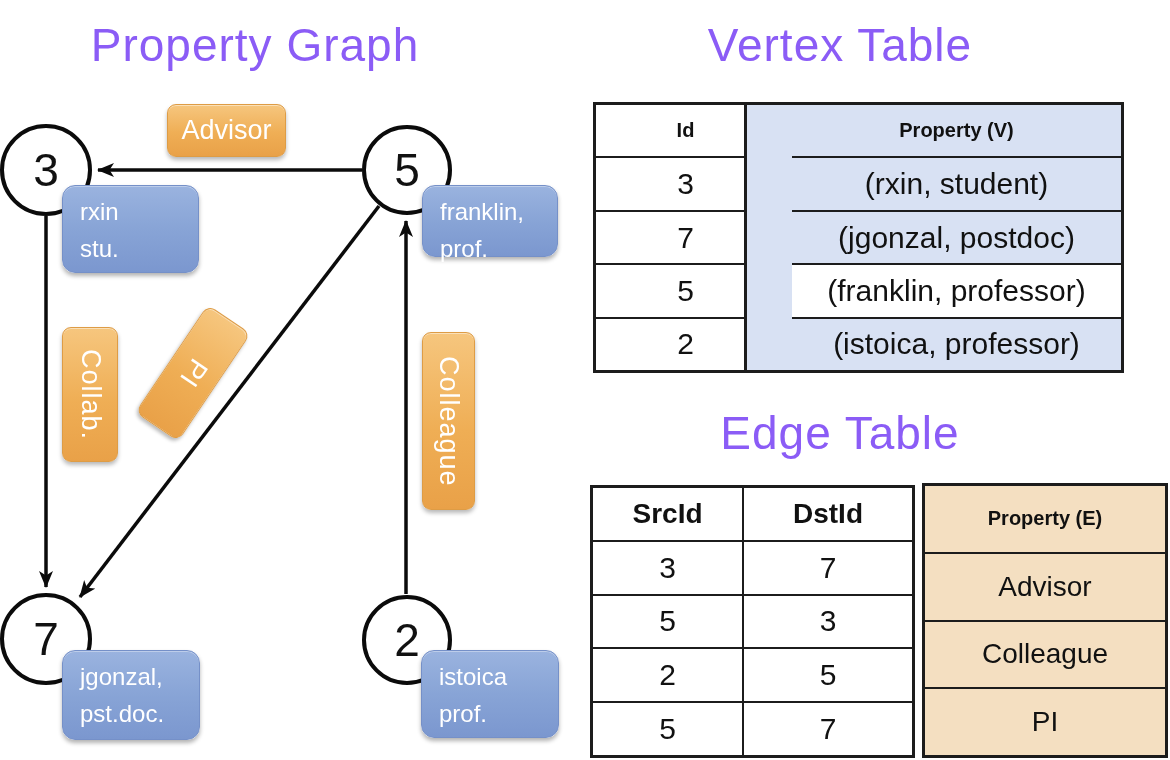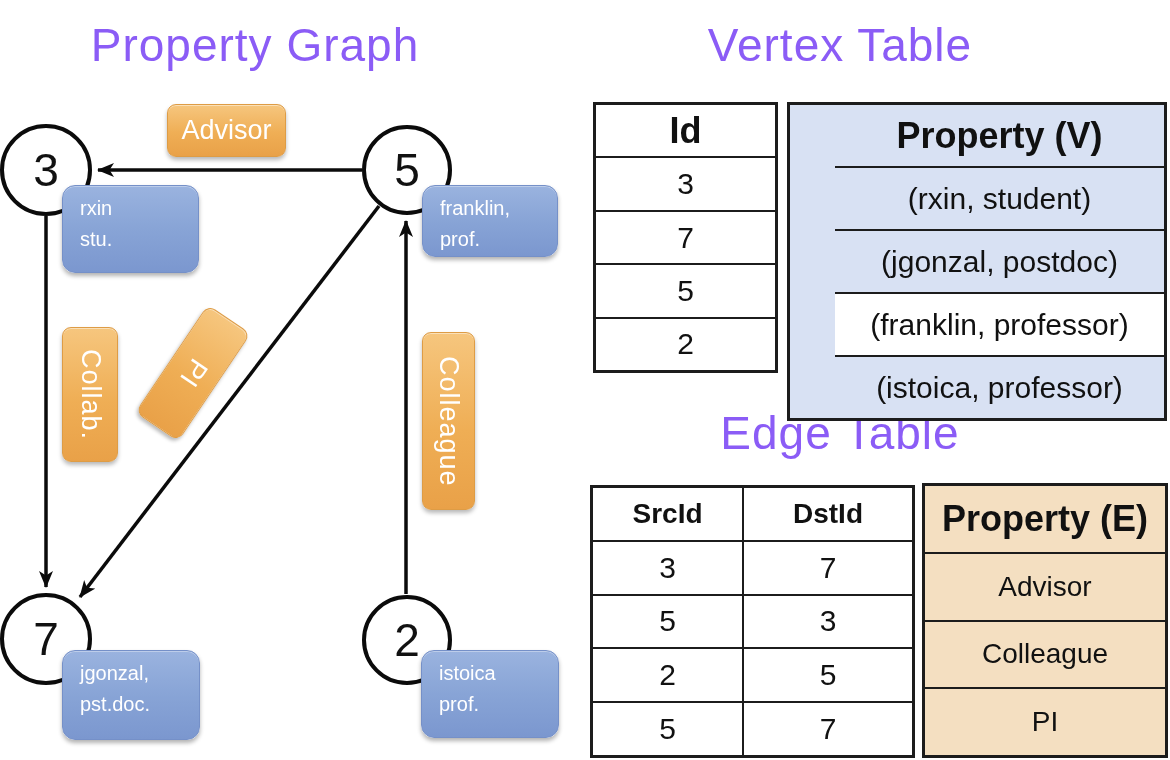--- a/index.html
+++ b/index.html
@@ -20,21 +20,21 @@
     font-size:46px;font-weight:400;color:#111;z-index:2;
   }
   
   .vbox{
     position:absolute;z-index:3;box-sizing:border-box;
     border-radius:13px;color:#ffffff;
     background:linear-gradient(180deg,#9ab3df 0%,#8aa5d7 45%,#7democ 100%);
     background:linear-gradient(180deg,#9ab3df 0%,#88a4d6 50%,#7b97cf 100%);
     border:1px solid #7590c8;
     box-shadow:0 3px 4px rgba(0,0,0,0.30), inset 0 1px 0 rgba(255,255,255,0.35);
-    font-size:20px;line-height:1.55;padding:7px 8px 6px 17px;
+    font-size:24px;line-height:1.55;padding:7px 8px 6px 17px;
   }
   
   .epill{
     position:absolute;z-index:3;box-sizing:border-box;
     border-radius:9px;color:#ffffff;
     background:linear-gradient(180deg,#f6c67e 0%,#efae55 55%,#e9a148 100%);
     border:1px solid #de9c45;
     box-shadow:0 3px 4px rgba(0,0,0,0.28), inset 0 1px 0 rgba(255,255,255,0.45);
     display:flex;align-items:center;justify-content:center;
     font-size:27px;
@@ -43,21 +43,21 @@
   
   .tbl{
     position:absolute;box-sizing:border-box;border:3px solid #1c1c1c;
     display:flex;flex-direction:column;background:#fff;z-index:1;
   }
   .tbl .trow{
     flex:1;display:flex;align-items:center;justify-content:center;
     border-top:2.5px solid #1c1c1c;font-size:30px;
   }
   .tbl .trow:first-child{border-top:none;}
-  .tbl .trow.hdr{font-weight:700;font-size:36px;text-align:right;}
+  .tbl .trow.hdr{font-weight:700;font-size:20px;text-align:right;}
   .twocol{position:absolute;display:flex;z-index:1;}
   .twocol .col{box-sizing:border-box;border:3px solid #1c1c1c;display:flex;flex-direction:column;flex:none;background:#fff;}
   .twocol .col + .col{border-left:2.5px solid #1c1c1c;margin-left:-3px;}
   .twocol .trow{
     flex:1;display:flex;align-items:center;justify-content:center;
     border-top:2.5px solid #1c1c1c;font-size:30px;
   }
   .twocol .trow:first-child{border-top:none;}
   .twocol .trow.hdr{font-weight:700;font-size:28px;}
 </style>
@@ -124,21 +124,21 @@
 <div class="abs title" style="left:585px;top:18px;width:510px;">Vertex Table</div>
 
 <div class="tbl" style="left:593px;top:102px;width:185px;height:271px;">
   <div class="trow hdr">Id</div>
   <div class="trow">3</div>
   <div class="trow">7</div>
   <div class="trow">5</div>
   <div class="trow">2</div>
 </div>
 
-<div class="tbl" style="left:787px;top:102px;width:380px;height:319px;background:#d8e1f3;padding-left:45px;">
+<div class="tbl" style="left:744px;top:102px;width:380px;height:271px;background:#d8e1f3;padding-left:45px;">
   <div class="trow hdr" style="background:#d8e1f3;">Property (V)</div>
   <div class="trow" style="background:#d8e1f3;">(rxin, student)</div>
   <div class="trow" style="background:#d8e1f3;">(jgonzal, postdoc)</div>
   <div class="trow" style="background:#ffffff;">(franklin, professor)</div>
   <div class="trow" style="background:#d8e1f3;">(istoica, professor)</div>
 </div>
 
 <div class="abs title" style="left:585px;top:406px;width:510px;">Edge Table</div>
 
 <div class="twocol" style="left:590px;top:485px;height:273px;">

